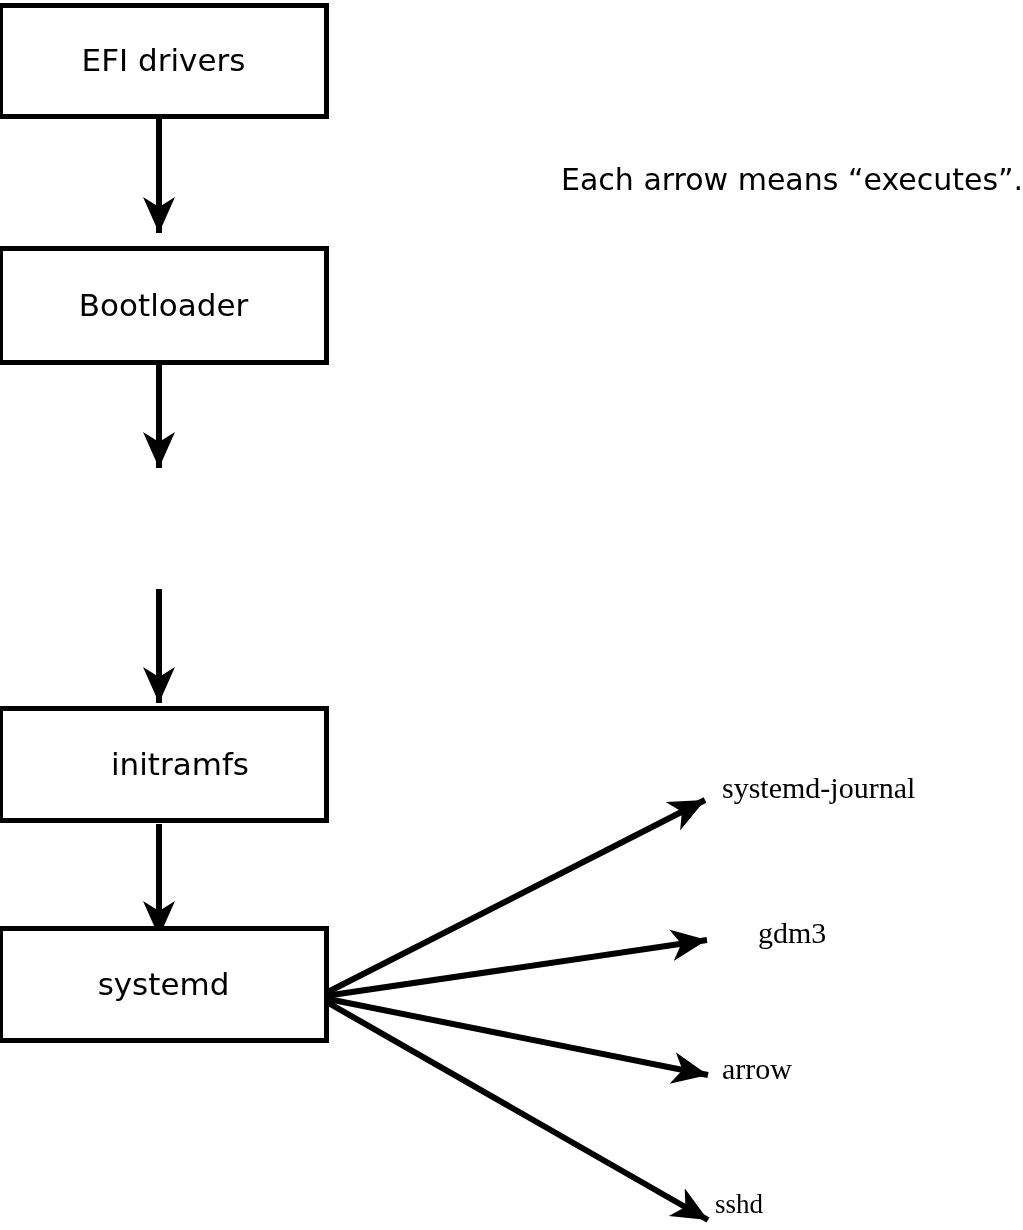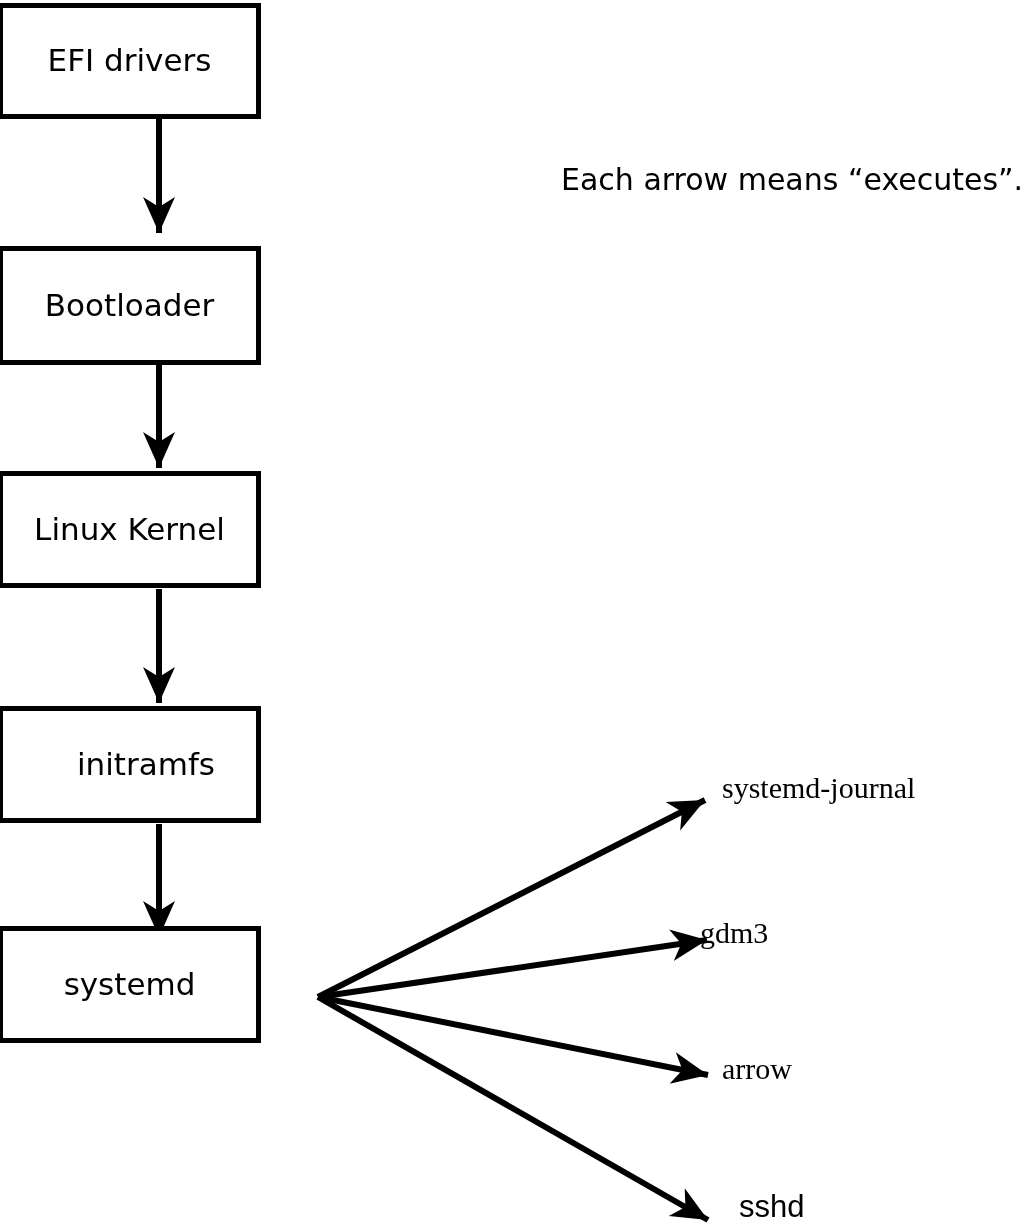--- a/index.html
+++ b/index.html
@@ -27,21 +27,21 @@
     width: 1023px; height: 1230px;
   }
   .arrow {
     stroke: var(--line-color);
     stroke-width: 6;
     fill: none;
   }
   .arrowhead-path { fill: var(--line-color); }
   .node-box {
     position: absolute;
-    left: 0; width: 261px;
+    left: 0; width: 329px;
     background: var(--box-fill);
     border: 5px solid var(--box-border);
     border-left-width: 3px;
     display: flex; align-items: center; justify-content: center;
     font-size: 31px;
     line-height: 1.2;
   }
   .box-efi        { top: 3px;   height: 116px; }
   .box-bootloader { top: 236px; height: 119px; margin-top: 10px; }
   .box-kernel     { top: 471px; height: 117px; }
@@ -53,26 +53,26 @@
     font-size: 30px;
     white-space: nowrap;
   }
   .target-label {
     position: absolute;
     font-family: Liberation Serif, serif;
     font-size: 30px;
     white-space: nowrap;
   }
   .target-journal { left: 722px; top: 771px; }
-  .target-gdm3    { left: 700px; top: 916px; }
+  .target-gdm3    { left: 758px; top: 916px; }
   .target-getty   { left: 722px; top: 1052px; }
   .target-sshd {
-    left: 739px; top: 1189px;
-    font-family: Liberation Sans, sans-serif;
-    font-size: 31px;
+    left: 715px; top: 1189px;
+    font-family: Liberation Serif, serif;
+    font-size: 27px;
   }
 </style>
 </head>
 <body>
 
 <div class="canvas">
 
   <svg class="arrow-layer" width="1023" height="1230" viewBox="0 0 1023 1230">
     <defs>
       <marker id="ah" markerUnits="userSpaceOnUse" markerWidth="44" markerHeight="36" refX="36" refY="18" orient="auto">
@@ -90,23 +90,20 @@
   </svg>
 
   <div class="node-box box-efi">
     <span>EFI drivers</span>
   </div>
 
   <div class="node-box box-bootloader">
     <span>Bootloader</span>
   </div>
 
-  <div class="node-box box-kernel">
-    <span>Linux Kernel</span>
-  </div>
 
   <div class="node-box box-initramfs">
     <span>initramfs</span>
   </div>
 
   <div class="node-box box-systemd">
     <span>systemd</span>
   </div>
 
   <div class="legend-note">Each arrow means “executes”.</div>

